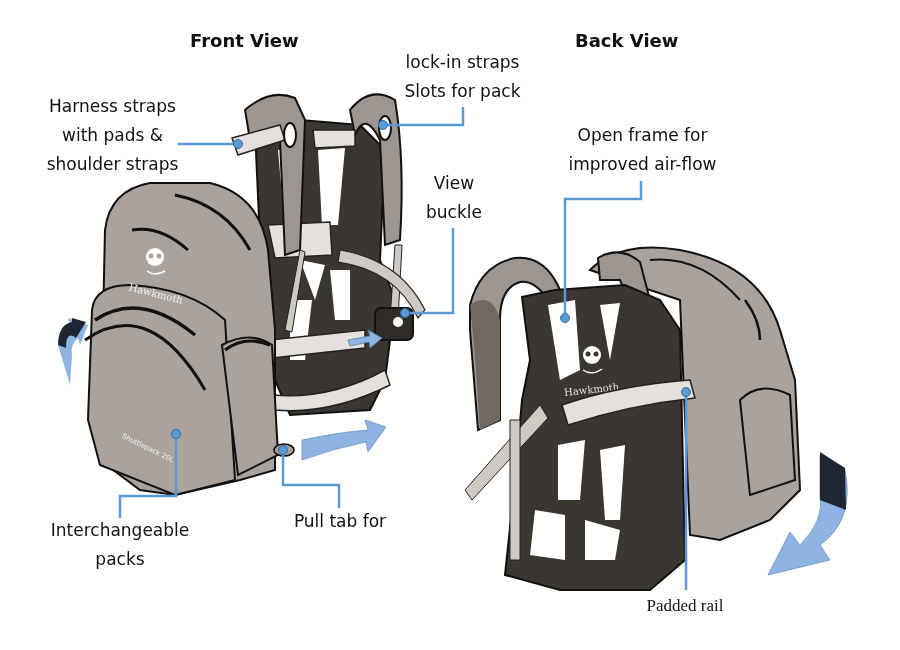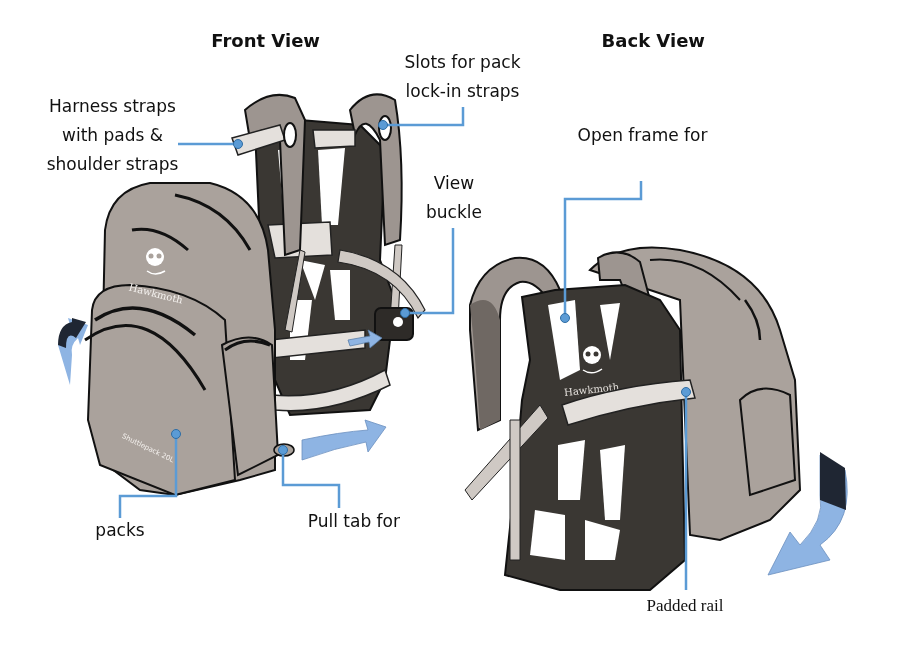--- a/index.html
+++ b/index.html
@@ -1,17 +1,17 @@
 <!DOCTYPE html>
 <html><head>
 <meta charset="utf-8">
 <style>
   html, body { margin:0; padding:0; background:#ffffff; }
   body { width:900px; height:650px; position:relative; overflow:hidden; font-family:"Liberation Sans", sans-serif; }
-  .title { position:absolute; font-weight:bold; font-size:18px; color:#111; text-align:right; font-family:"DejaVu Sans", sans-serif; }
+  .title { position:absolute; font-weight:bold; font-size:18px; color:#111; text-align:left; font-family:"DejaVu Sans", sans-serif; }
   .label { position:absolute; font-size:17px; line-height:29px; color:#111; text-align:center; font-family:"DejaVu Sans", sans-serif; white-space:nowrap; }
   svg.art { position:absolute; left:0; top:0; }
 </style>
 </head>
 <body>
 
 <div class="title" style="left:190px;top:30px;width:130px;">Front View</div>
 <div class="title" style="left:575px;top:30px;width:130px;">Back View</div>
 
 <svg class="art" width="900" height="650" viewBox="0 0 900 650">
@@ -136,31 +136,33 @@
     <circle cx="686" cy="392" r="4.5"></circle>
   </g>
 </svg>
 
 <div class="label" style="left:30px;top:92px;width:165px;">
   <div>Harness straps</div>
   <div>with pads &amp;</div>
   <div>shoulder straps</div>
 </div>
 <div class="label" style="left:395px;top:48px;width:135px;">
+  <div>lock-in straps</div>
   <div>Slots for pack</div>
-  <div>lock-in straps</div>
 </div>
 <div class="label" style="left:420px;top:169px;width:68px;">
   <div>View</div>
   <div>buckle</div>
 </div>
 <div class="label" style="left:555px;top:121px;width:175px;">
   <div>Open frame for</div>
+  <div>improved air-flow</div>
 </div>
 <div class="label" style="left:40px;top:516px;width:160px;">
+  <div>Interchangeable</div>
   <div>packs</div>
 </div>
-<div class="label" style="left:280px;top:507px;width:120px;text-align:right;">
+<div class="label" style="left:280px;top:507px;width:120px;">
   <div>Pull tab for</div>
 </div>
 <div class="label" style="left:625px;top:591px;width:120px;font-family:Liberation Serif, serif;">
   <div>Padded rail</div>
 </div>
 
 </body></html>

